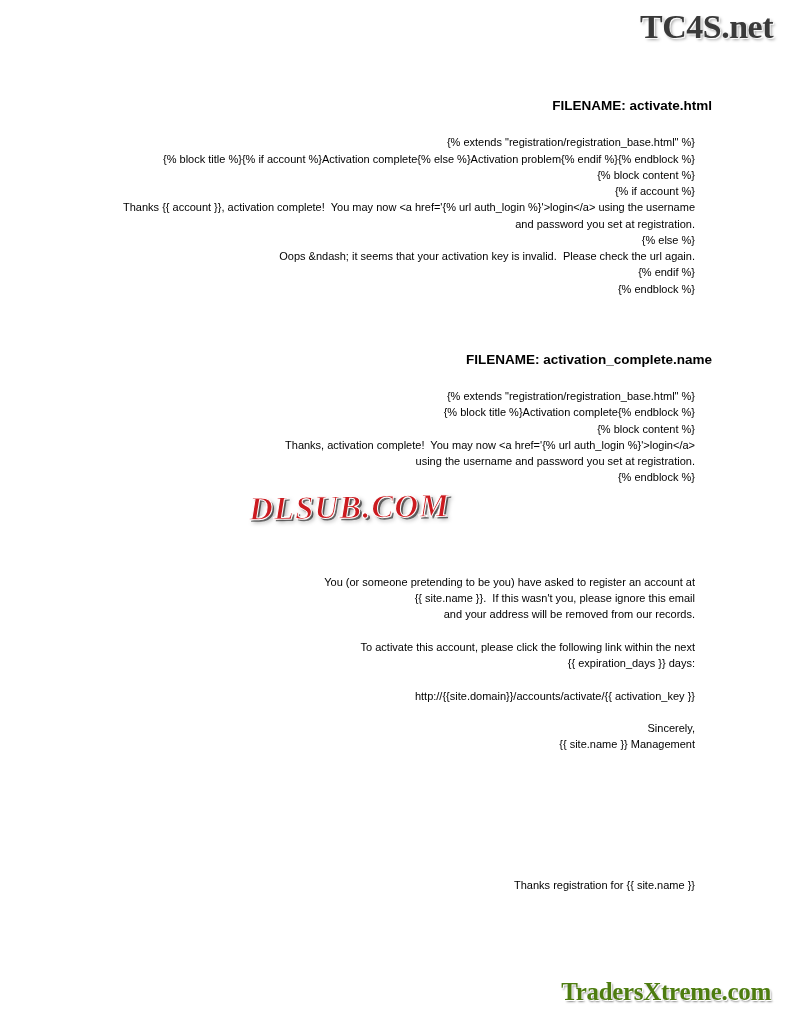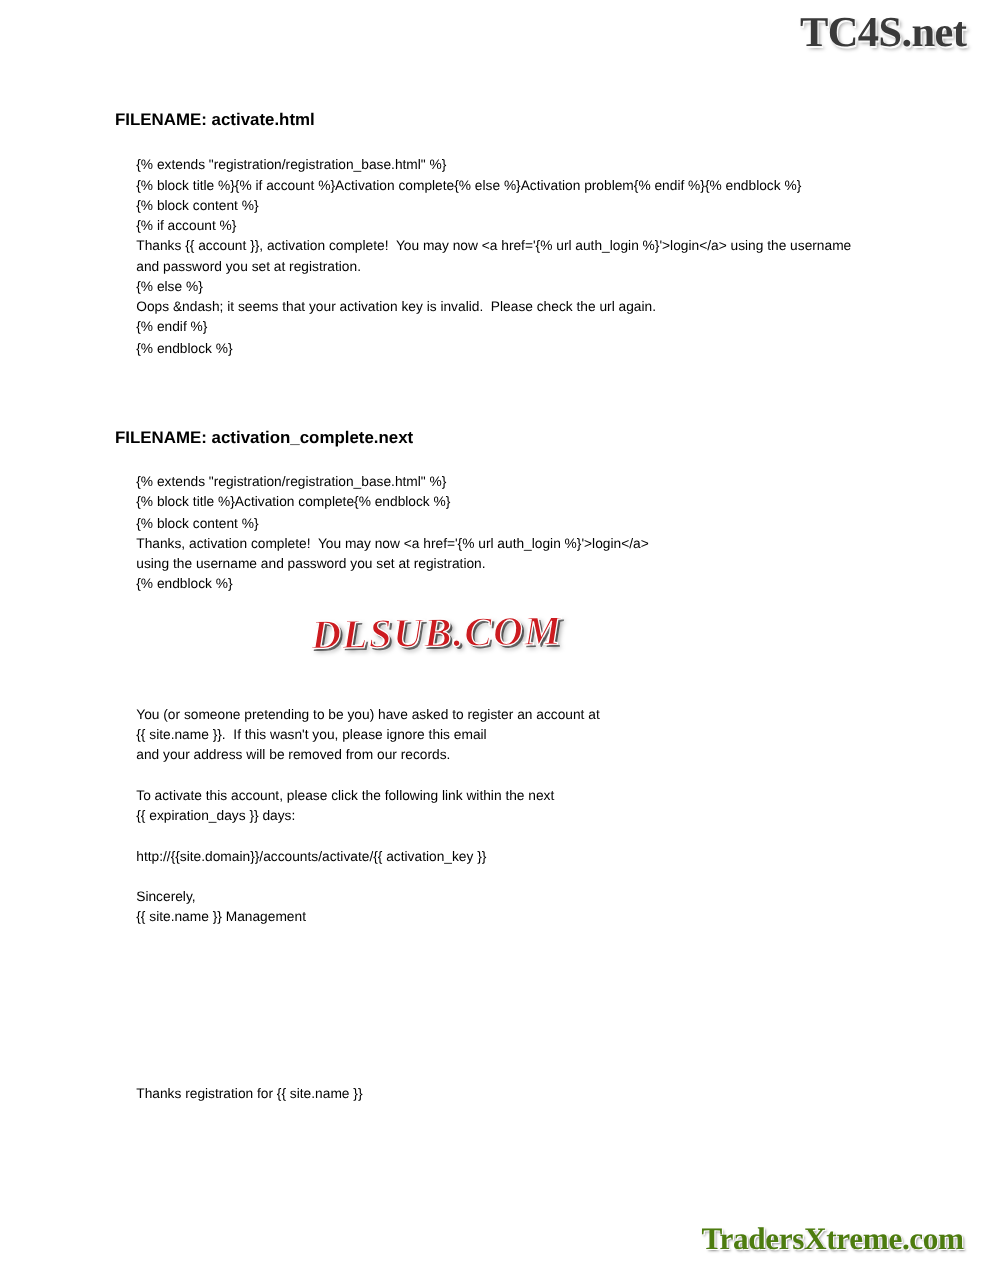--- a/index.html
+++ b/index.html
@@ -68,22 +68,23 @@
       -1px -1px 0 #ffffff,
        3px 3px 4px rgba(0,0,0,0.35);
     transform: rotate(-1deg);
     white-space: nowrap;
   }
 
   
   .doc {
     position: absolute;
     left: 92px;
-    top: 86px;
+    top: 96px;
     width: 620px;
+    text-align: right;
   }
 
   .section { margin-bottom: 0; }
 
   .filename {
     font-size: 13.5px;
     font-weight: bold;
     line-height: 1.5;
     margin: 0 0 18px 0;
     white-space: pre-wrap;
@@ -119,21 +120,21 @@
 Thanks {{ account }}, activation complete!  You may now &lt;a href='{% url auth_login %}'&gt;login&lt;/a&gt; using the username and password you set at registration.
 {% else %}
 Oops &amp;ndash; it seems that your activation key is invalid.  Please check the url again.
 {% endif %}
 {% endblock %}</div>
     </div>
 
     <div class="gap-lg"></div>
 
     <div class="section">
-      <div class="filename">FILENAME: activation_complete.next</div>
+      <div class="filename">FILENAME: activation_complete.name</div>
       <div class="block">{% extends "registration/registration_base.html" %}
 {% block title %}Activation complete{% endblock %}
 {% block content %}
 Thanks, activation complete!  You may now &lt;a href='{% url auth_login %}'&gt;login&lt;/a&gt;
 using the username and password you set at registration.
 {% endblock %}</div>
     </div>
 
     <div class="gap-xl"></div>
 

